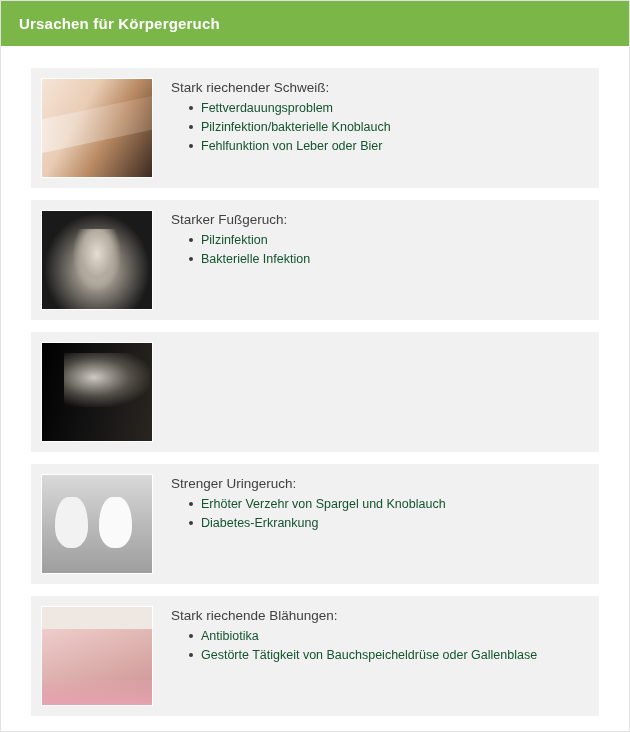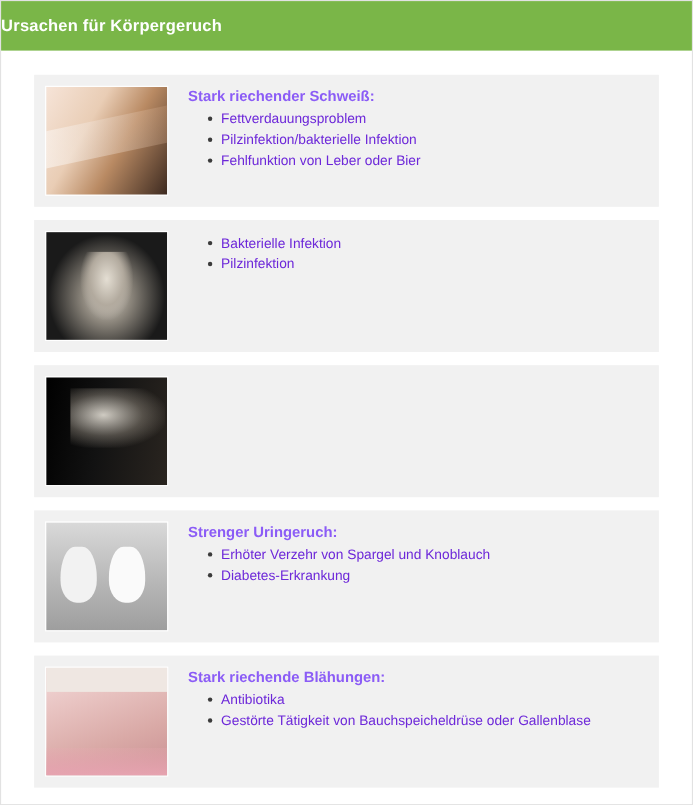--- a/index.html
+++ b/index.html
@@ -20,20 +20,21 @@
     height: 732px;
     box-sizing: border-box;
     border: 1px solid #e2e2e2;
     background: #ffffff;
   }
   .header {
     height: 45px;
     background: #7ab648;
     display: flex;
     align-items: center;
+    padding-left: 18px;
     box-sizing: border-box;
   }
   .header-title {
     color: #ffffff;
     font-size: 15px;
     font-weight: bold;
     letter-spacing: 0.2px;
   }
   .content {
     padding: 22px 30px 0 30px;
@@ -56,32 +57,32 @@
     overflow: hidden;
     position: relative;
     background: #cccccc;
   }
   .card-body {
     padding-left: 18px;
     padding-top: 2px;
   }
   .card-title {
     font-size: 13.5px;
-    font-weight: bold;
-    color: #8b5cf6;
+    font-weight: normal;
+    color: #404040;
     margin-bottom: 4px;
   }
   ul.bullets {
     margin: 0;
     padding-left: 18px;
     list-style: none;
   }
   ul.bullets li {
     font-size: 12.5px;
-    color: #6d28d9;
+    color: #14532d;
     line-height: 1.5;
     position: relative;
     padding-left: 12px;
   }
   ul.bullets li::before {
     content: "";
     position: absolute;
     left: 0;
     top: 7px;
     width: 4px;
@@ -169,32 +170,33 @@
   </div>
 
   <div class="content">
 
     <div class="card">
       <div class="thumb img-sweat"></div>
       <div class="card-body">
         <div class="card-title">Stark riechender Schweiß:</div>
         <ul class="bullets">
           <li>Fettverdauungsproblem</li>
-          <li>Pilzinfektion/bakterielle Infektion</li>
+          <li>Pilzinfektion/bakterielle Knoblauch</li>
           <li>Fehlfunktion von Leber oder Bier</li>
         </ul>
       </div>
     </div>
 
     <div class="card">
       <div class="thumb img-feet"></div>
       <div class="card-body">
-        <ul class="bullets">
+        <div class="card-title">Starker Fußgeruch:</div>
+        <ul class="bullets">
+          <li>Pilzinfektion</li>
           <li>Bakterielle Infektion</li>
-          <li>Pilzinfektion</li>
         </ul>
       </div>
     </div>
 
     <div class="card">
       <div class="thumb img-breath"></div>
     </div>
 
     <div class="card">
       <div class="thumb img-urine"></div>

